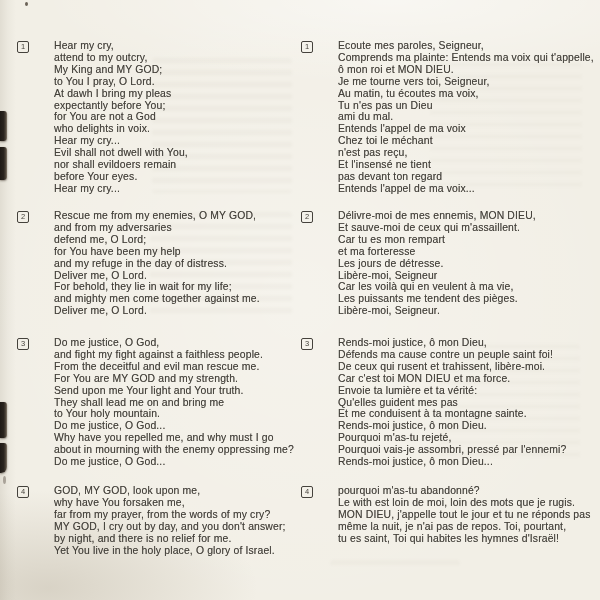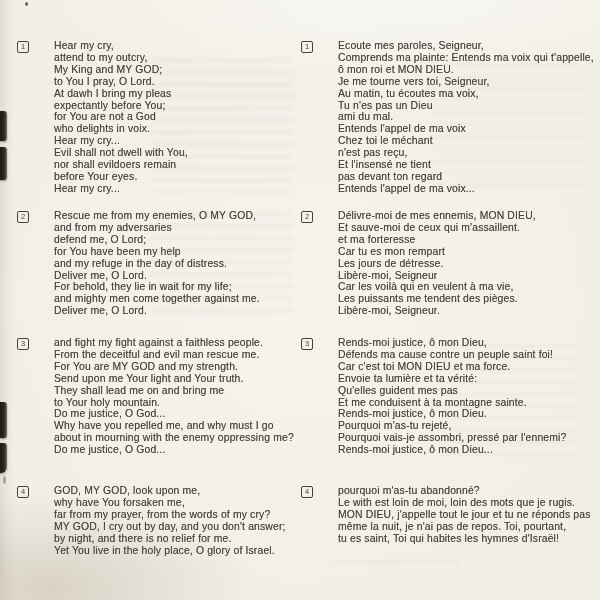--- a/index.html
+++ b/index.html
@@ -112,20 +112,21 @@
           <div class="line">and my refuge in the day of distress.</div>
           <div class="line">Deliver me, O Lord.</div>
           <div class="line">For behold, they lie in wait for my life;</div>
           <div class="line">and mighty men come together against me.</div>
           <div class="line">Deliver me, O Lord.</div>
         </div>
       </div>
       <div class="section">
         <span class="numbox">3</span>
         <div class="lines">
+          <div class="line">Do me justice, O God,</div>
           <div class="line">and fight my fight against a faithless people.</div>
           <div class="line">From the deceitful and evil man rescue me.</div>
           <div class="line">For You are MY GOD and my strength.</div>
           <div class="line">Send upon me Your light and Your truth.</div>
           <div class="line">They shall lead me on and bring me</div>
           <div class="line">to Your holy mountain.</div>
           <div class="line">Do me justice, O God...</div>
           <div class="line">Why have you repelled me, and why must I go</div>
           <div class="line">about in mourning with the enemy oppressing me?</div>
           <div class="line">Do me justice, O God...</div>
@@ -160,34 +161,35 @@
           <div class="line">Et l'insensé ne tient</div>
           <div class="line">pas devant ton regard</div>
           <div class="line">Entends l'appel de ma voix...</div>
         </div>
       </div>
       <div class="section">
         <span class="numbox">2</span>
         <div class="lines">
           <div class="line">Délivre-moi de mes ennemis, MON DIEU,</div>
           <div class="line">Et sauve-moi de ceux qui m'assaillent.</div>
+          <div class="line">Car tu es mon rempart</div>
           <div class="line">et ma forteresse</div>
-          <div class="line">Car tu es mon rempart</div>
           <div class="line">Les jours de détresse.</div>
           <div class="line">Libère-moi, Seigneur</div>
           <div class="line">Car les voilà qui en veulent à ma vie,</div>
           <div class="line">Les puissants me tendent des pièges.</div>
           <div class="line">Libère-moi, Seigneur.</div>
         </div>
       </div>
       <div class="section">
         <span class="numbox">3</span>
         <div class="lines">
           <div class="line">Rends-moi justice, ô mon Dieu,</div>
           <div class="line">Défends ma cause contre un peuple saint foi!</div>
+          <div class="line">De ceux qui rusent et trahissent, libère-moi.</div>
           <div class="line">Car c'est toi MON DIEU et ma force.</div>
           <div class="line">Envoie ta lumière et ta vérité:</div>
           <div class="line">Qu'elles guident mes pas</div>
           <div class="line">Et me conduisent à ta montagne sainte.</div>
           <div class="line">Rends-moi justice, ô mon Dieu.</div>
           <div class="line">Pourquoi m'as-tu rejeté,</div>
           <div class="line">Pourquoi vais-je assombri, pressé par l'ennemi?</div>
           <div class="line">Rends-moi justice, ô mon Dieu...</div>
         </div>
       </div>

